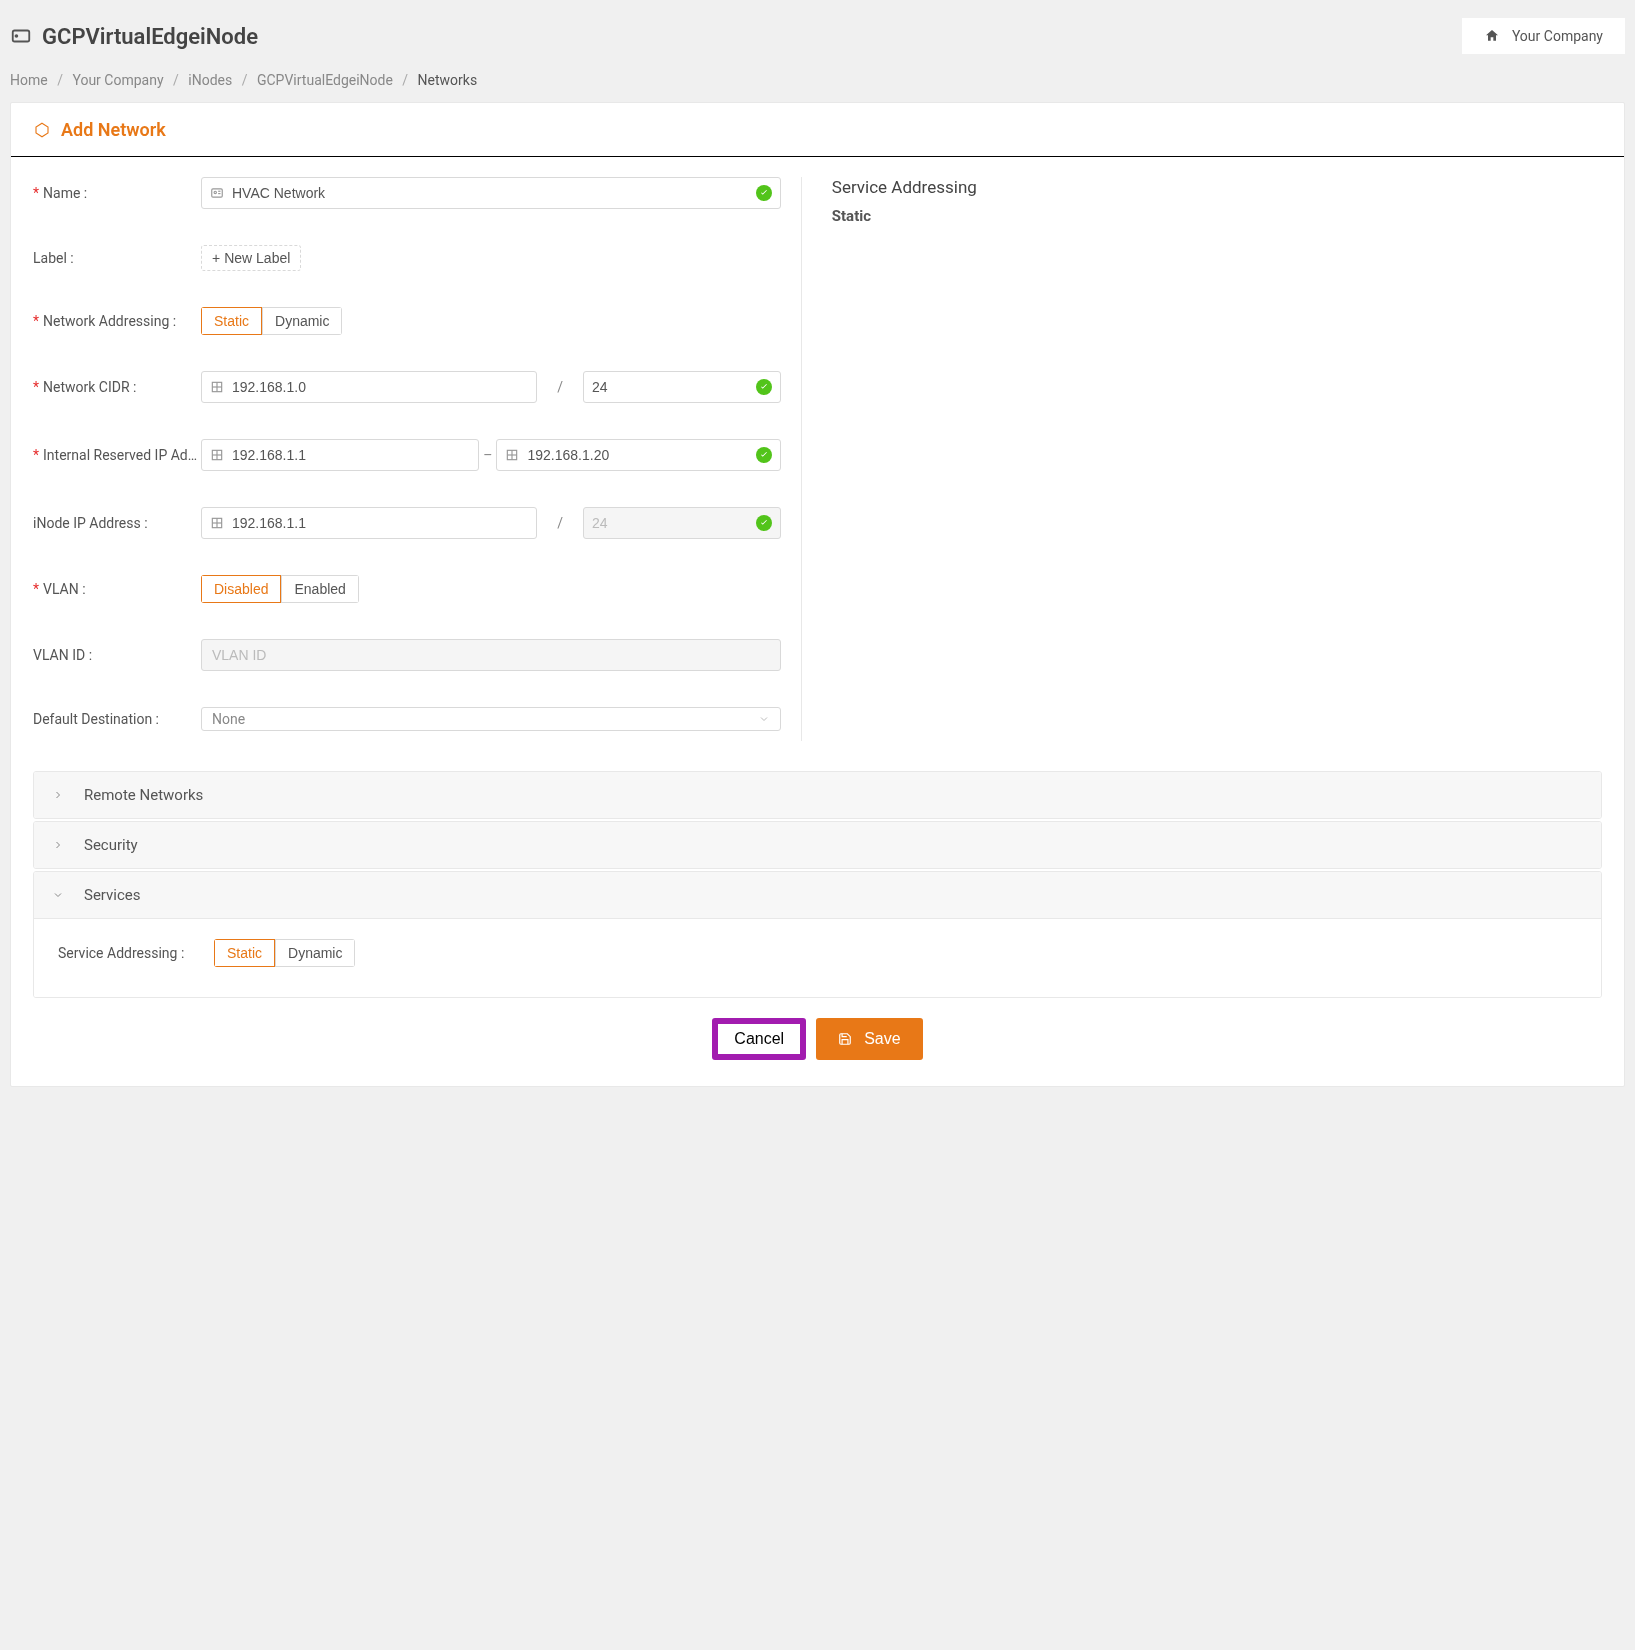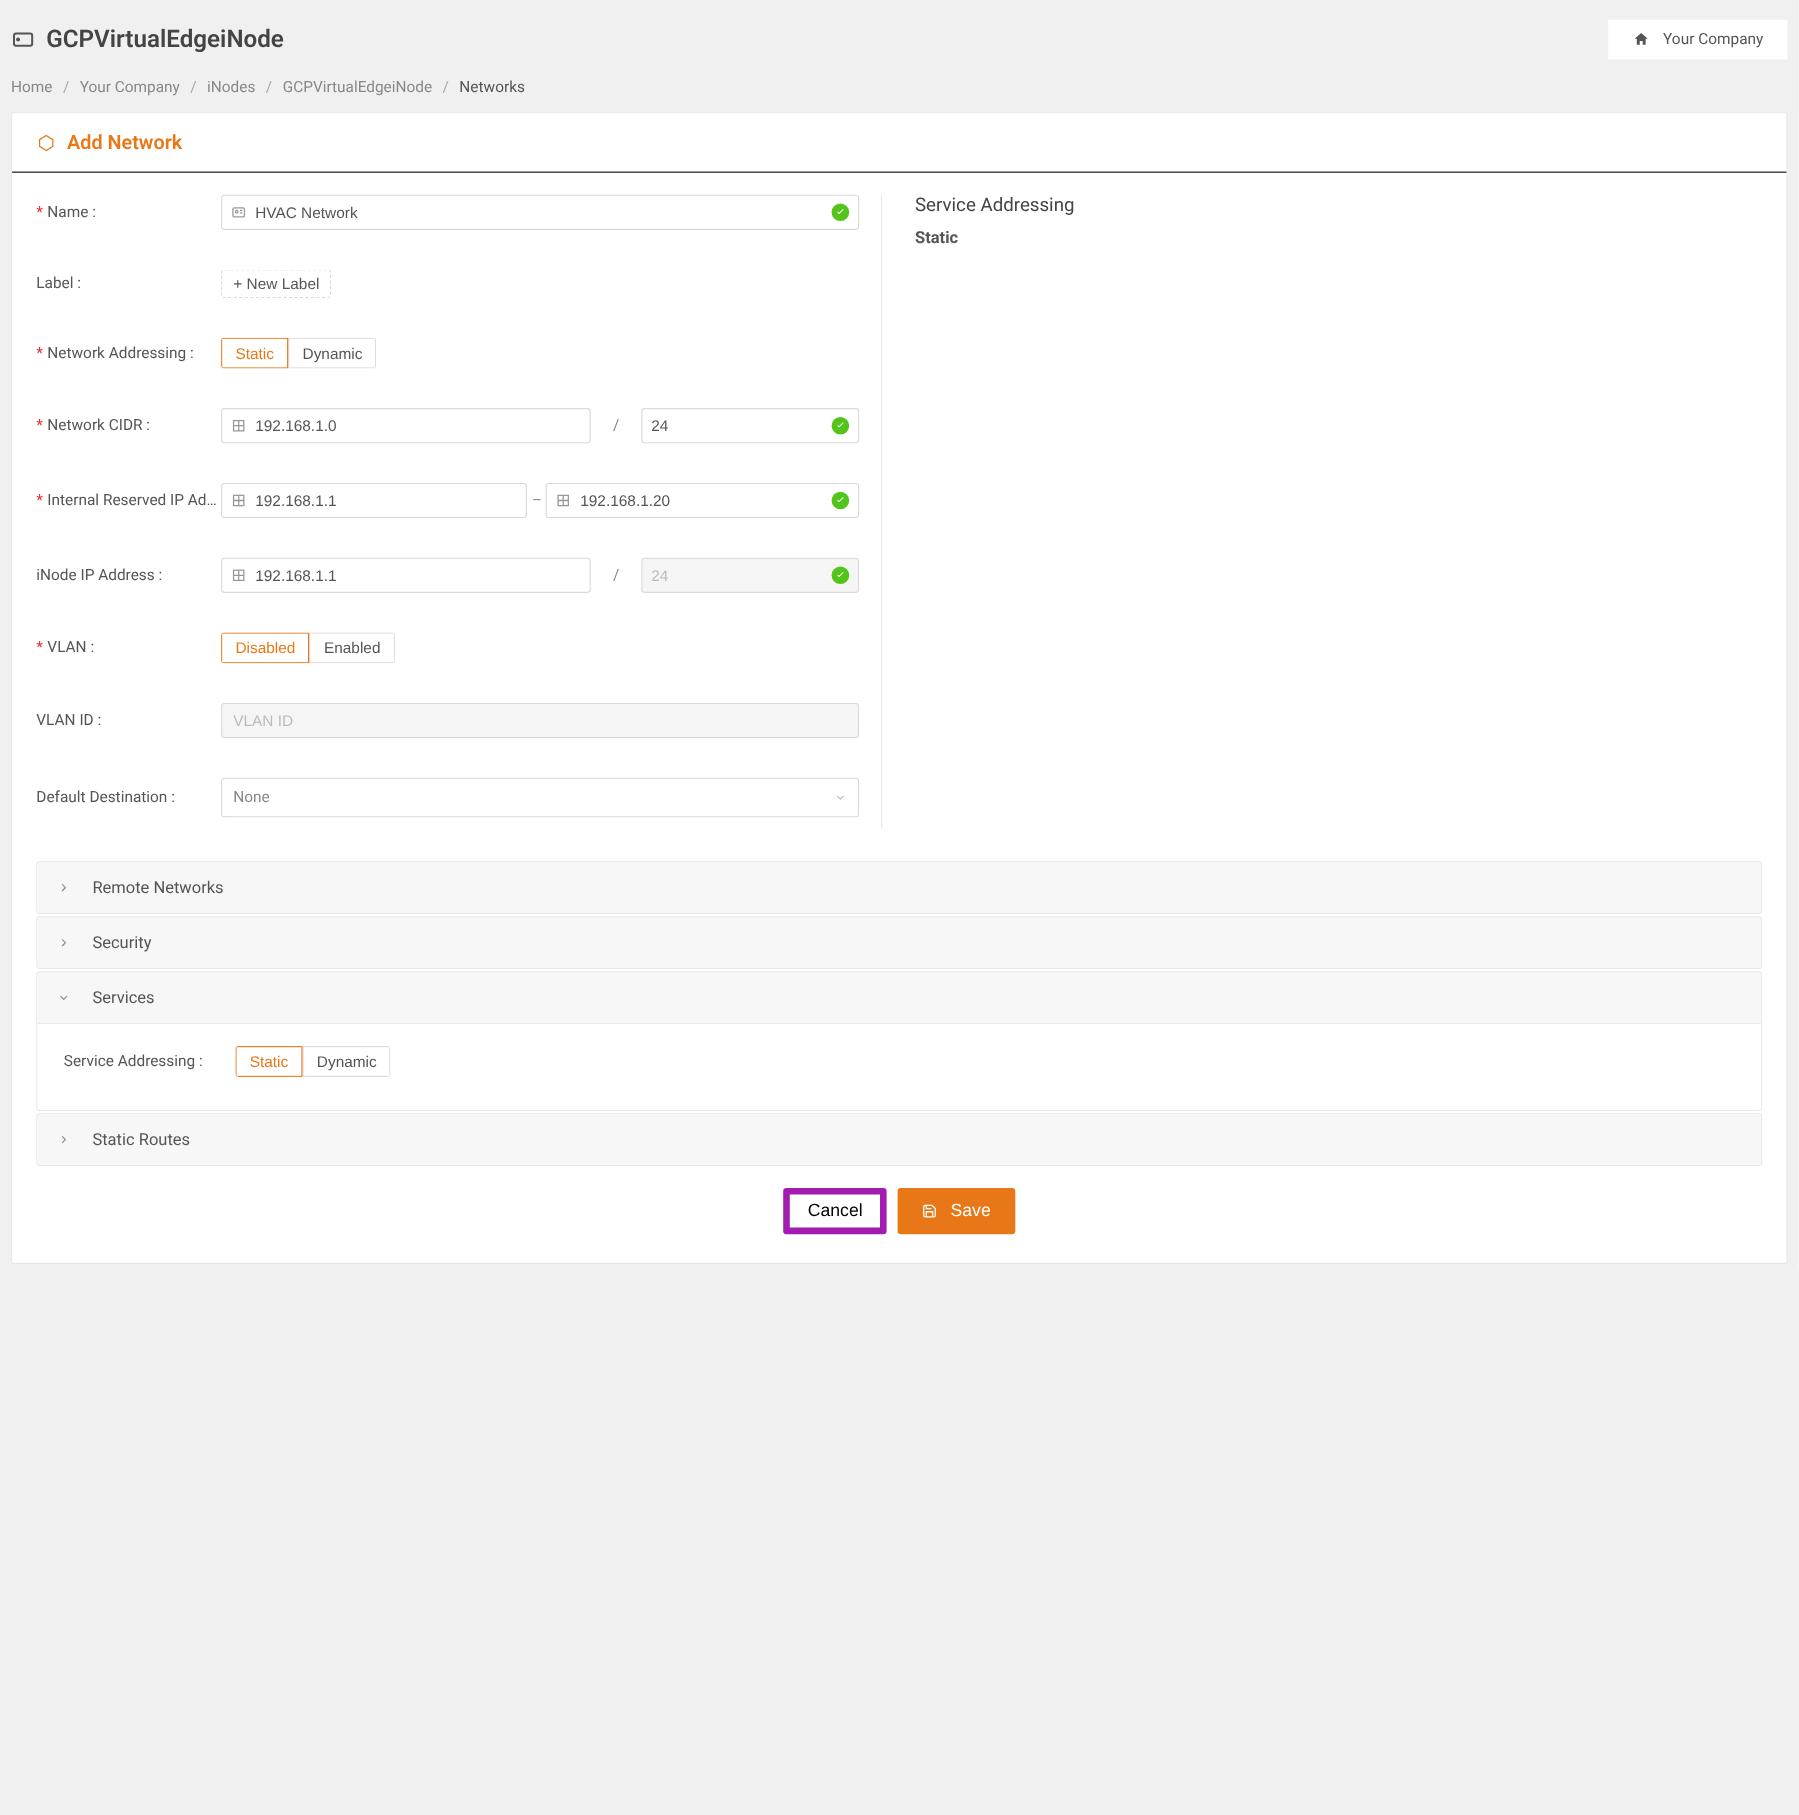--- a/index.html
+++ b/index.html
@@ -154,21 +154,21 @@
   }
   .seg-btn.active + .seg-btn { border-left: 1px solid #d9d9d9; }
   .cidr-group { display: flex; align-items: center; gap: 20px; flex: 1; }
   .cidr-group .text-input-wrap:first-child { flex: 0 0 58%; }
   .cidr-group .slash { color: #888; }
   .select-wrap {
     flex: 1;
     border: 1px solid #d9d9d9;
     border-radius: 3px;
     background: #fff;
-    height: 36px;
+    height: 24px;
     padding: 0 30px 0 10px;
     display: flex;
     align-items: center;
     position: relative;
     color: #888;
     cursor: pointer;
   }
   .select-wrap .chev {
     position: absolute; right: 10px; top: 50%; transform: translateY(-50%);
     color: #bbb;
@@ -473,30 +473,20 @@
         <div class="form-control">
           <div class="seg-group">
             <button class="seg-btn active">Static</button>
             <button class="seg-btn">Dynamic</button>
           </div>
         </div>
       </div>
     </div>
   </div>
 
-  <div class="collapse-panel">
-    <div class="collapse-header">
-      <span class="arrow">
-        <svg width="12" height="12" viewBox="0 0 24 24" fill="none" stroke="#888" stroke-width="2">
-            <polyline points="9 6 15 12 9 18"></polyline>
-          </svg>
-      </span>
-      <span>Static Routes</span>
-    </div>
-  </div>
 
   <div class="actions">
     <button class="btn">Cancel</button>
     <button class="btn primary">
       <span>
         <svg width="14" height="14" viewBox="0 0 24 24" fill="none" stroke="#fff" stroke-width="2">
             <path d="M19 21H5a2 2 0 0 1-2-2V5a2 2 0 0 1 2-2h11l5 5v11a2 2 0 0 1-2 2z"></path>
             <polyline points="17 21 17 13 7 13 7 21"></polyline>
             <polyline points="7 3 7 8 15 8"></polyline>
           </svg>

